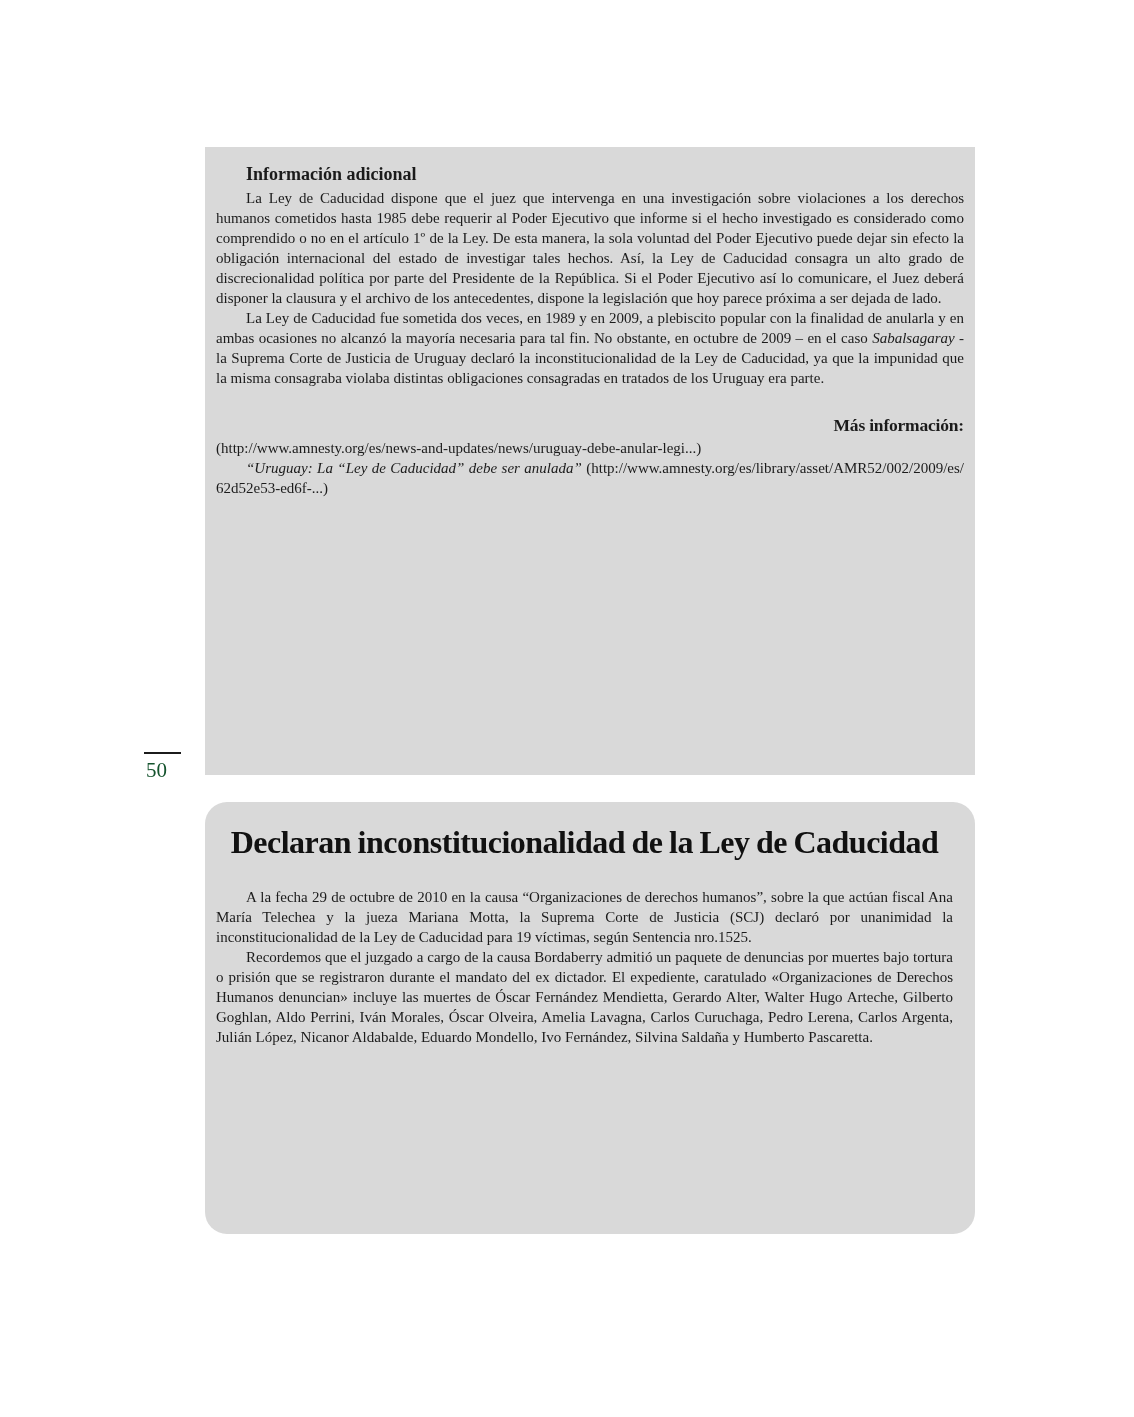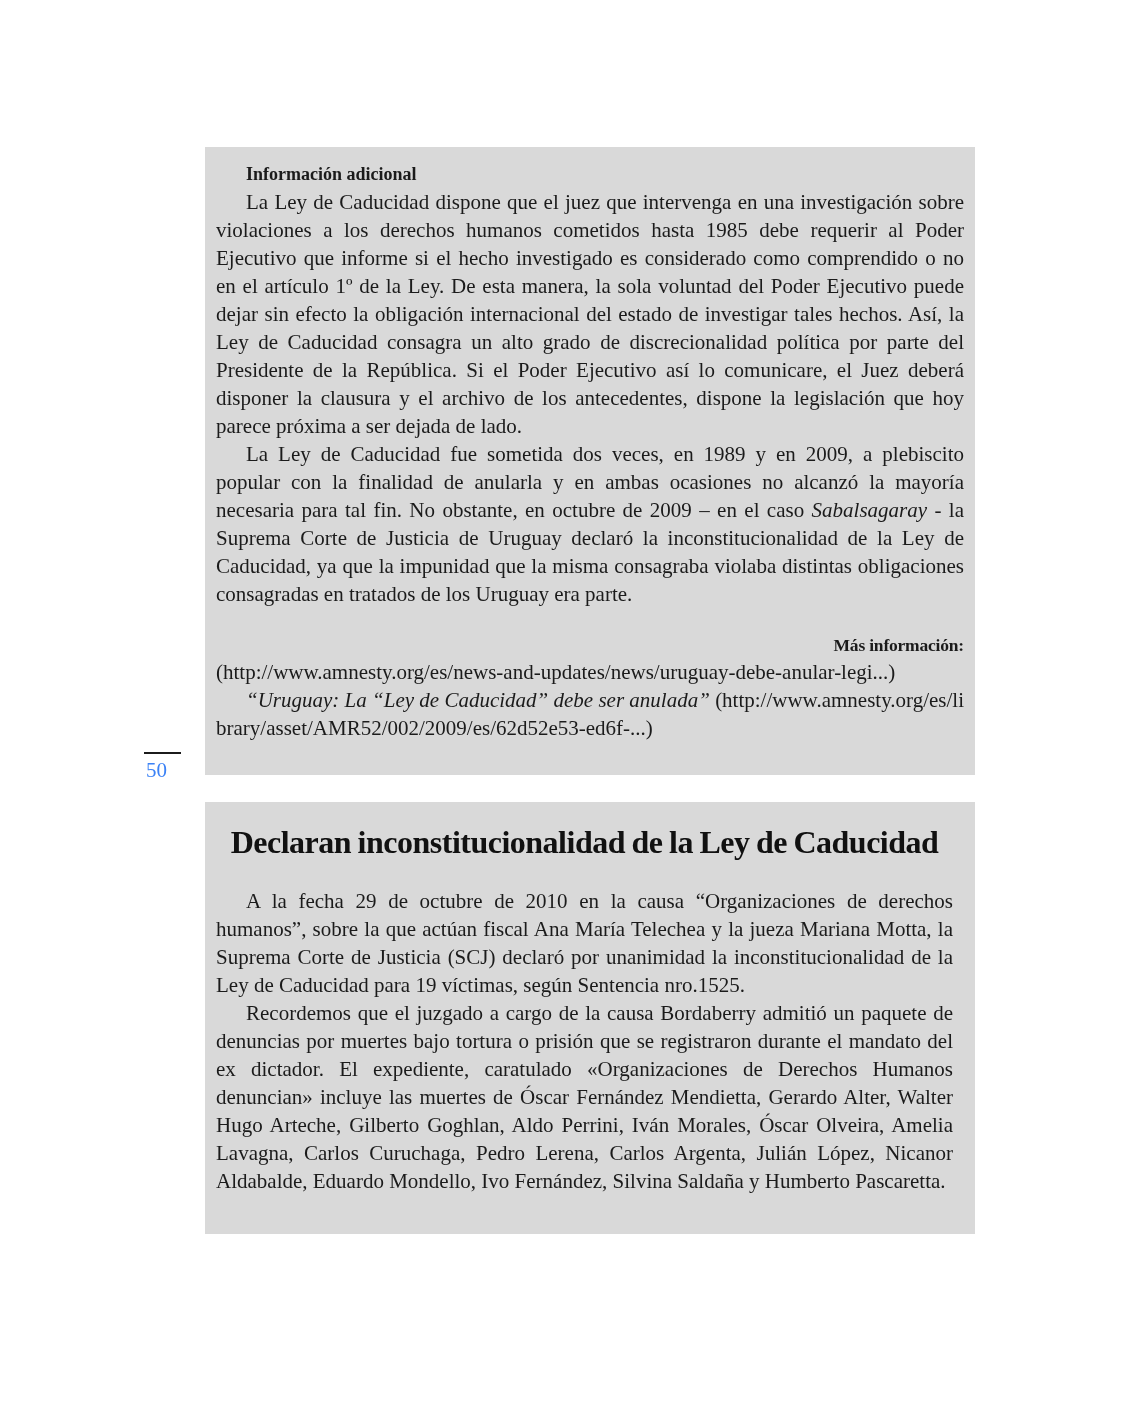--- a/index.html
+++ b/index.html
@@ -13,26 +13,26 @@
   .page { position: relative; width: 1134px; height: 1417px; background: #ffffff; overflow: hidden; }
 
   .box {
     position: absolute;
     left: 205px;
     width: 770px;
     background: #d9d9d9;
     box-sizing: border-box;
   }
   .info-box { top: 147px; min-height: 628px; padding: 14px 11px 0 11px; }
-  .article-box { top: 802px; min-height: 432px; padding: 18px 22px 12px 11px; }
+  .article-box { top: 802px; min-height: 432px; padding: 18px 22px 12px 11px; border-radius: 22px; }
 
   .info-box p, .article-box p {
     margin: 0;
-    font-size: 21px;
-    line-height: 28px;
+    font-size: 15px;
+    line-height: 20px;
     text-align: justify;
   }
   .indent { text-indent: 30px; }
 
   .info-heading {
     margin: 0;
     font-size: 18px;
     line-height: 26.5px;
     font-weight: bold;
     text-indent: 30px;
@@ -58,21 +58,21 @@
     font-weight: bold;
     letter-spacing: -0.5px;
     word-spacing: -1px;
     text-align: center;
     color: #111111;
   }
   .article-title .tline { display: block; white-space: nowrap; }
 
   .page-num-block { position: absolute; left: 144px; top: 752px; width: 40px; }
   .page-num-rule { width: 37px; height: 0; border-top: 2px solid #1b1b1b; }
-  .page-num { font-size: 21px; line-height: 26px; padding-top: 3px; padding-left: 2px; color: #3b82f6; }
+  .page-num { font-size: 21px; line-height: 26px; padding-top: 3px; padding-left: 2px; color: #14532d; }
 </style>
 </head>
 <body>
 
 <div class="page">
 
   <aside class="page-num-block">
     <div class="page-num-rule"></div>
     <div class="page-num">50</div>
   </aside>

